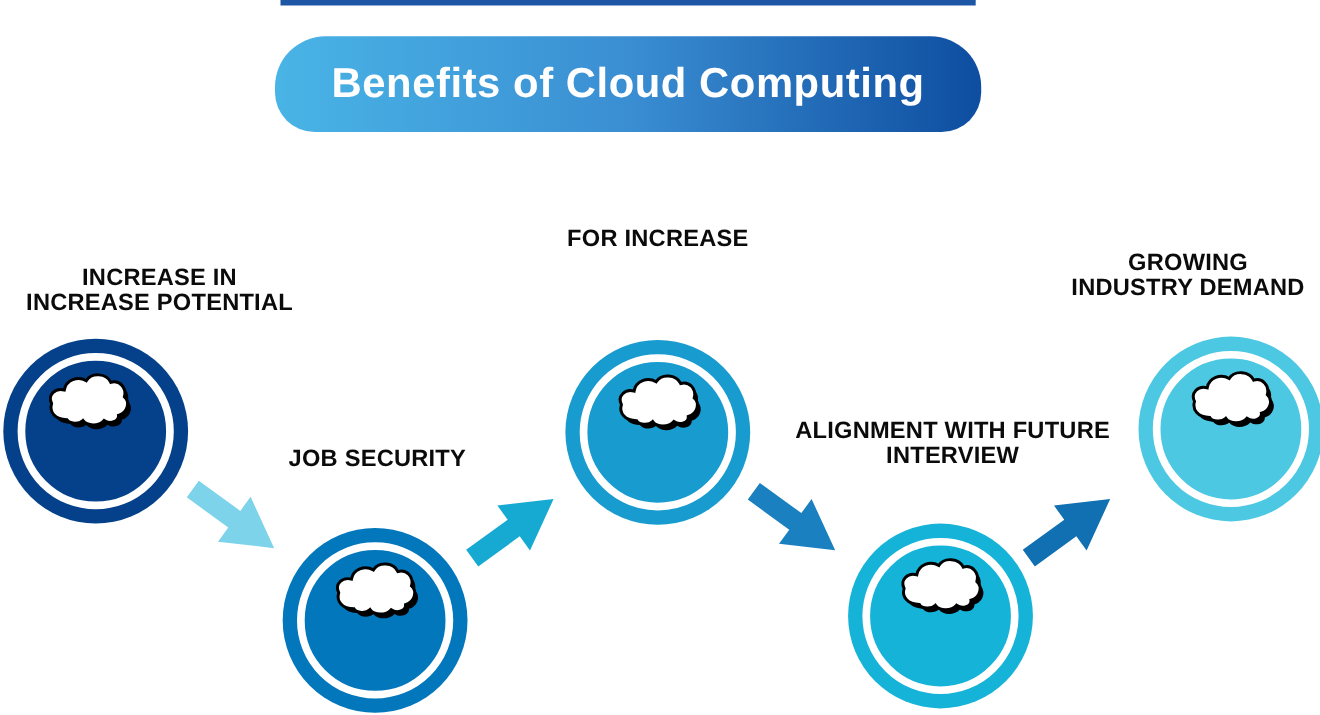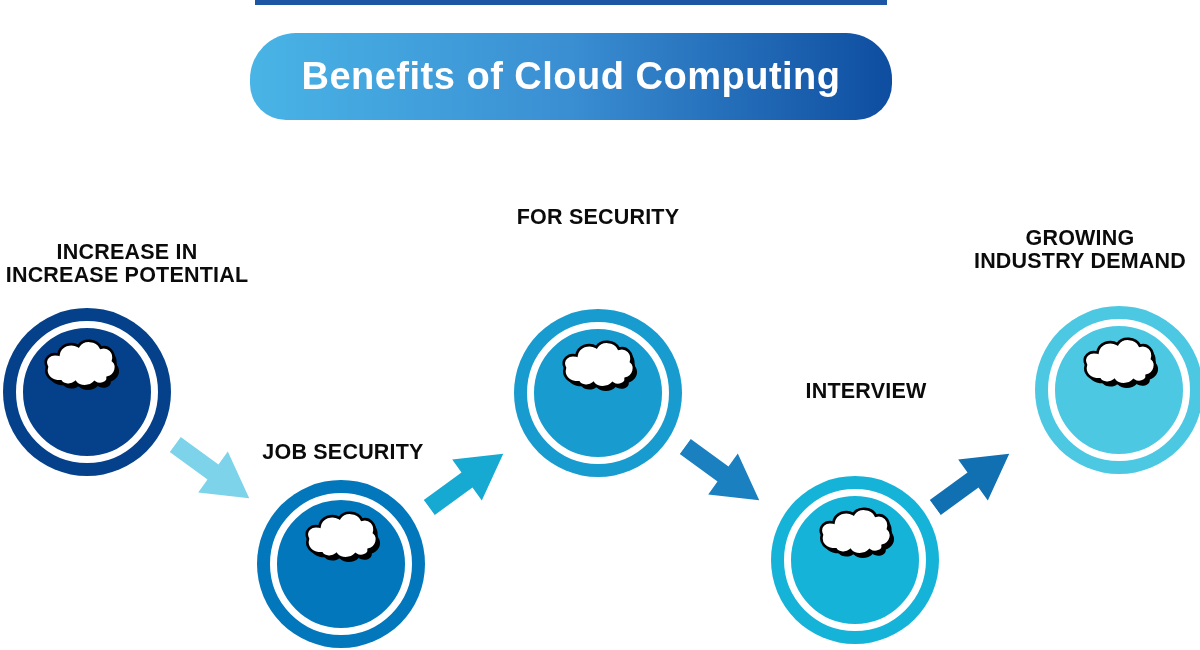--- a/index.html
+++ b/index.html
@@ -41,22 +41,22 @@
   .node-1 .cloud { margin-right:14px; }
   .cloud-shadow { fill:var(--cloud-outline,#000); }
   .cloud-body { fill:var(--cloud-fill,#fff); stroke:var(--cloud-outline,#000); stroke-width:3.5; }
 
   .node-1 { left:3px;    top:308px; }
   .node-2 { left:257px;  top:480px; }
   .node-3 { left:514px;  top:309px; }
   .node-4 { left:771px;  top:476px; }
   .node-5 { left:1035px; top:306px; }
 
-  .label-1 { left:2px;   top:241px; width:250px; }
-  .label-2 { left:245px; top:441px; width:196px; }
+  .label-1 { left:20px;   top:241px; width:250px; }
+  .label-2 { left:245px; top:406px; width:196px; }
   .label-3 { left:495px; top:206px; width:206px; }
   .label-4 { left:706px; top:380px; width:320px; }
   .label-5 { left:950px; top:227px; width:260px; }
 
   
   .arrow { position:absolute; width:94px; height:56px; }
   .arrow polygon { fill:currentColor; }
   .arrow-1 { left:166px; top:444px; transform:rotate(36deg); }
   .arrow-2 { left:420px; top:452px; transform:rotate(-36deg); }
   .arrow-3 { left:676px; top:446px; transform:rotate(36deg); }
@@ -100,36 +100,37 @@
         <path class="cloud-body" d="M27 60 C13 60 6 51 9 41 C4 31 13 22 24 25 C26 13 40 8 50 14 C56 4 74 5 79 16 C89 13 98 22 95 33 C102 39 99 52 88 55 C89 62 78 66 71 61 C65 68 51 68 46 61 C41 66 30 65 27 60 Z"></path>
       </svg>
     </div>
   </div>
 
   <svg class="arrow arrow-2" viewBox="0 0 100 60" aria-hidden="true" style="color: rgb(22, 170, 211);">
     <polygon points="0,20 50,20 50,3 98,30 50,57 50,40 0,40"></polygon>
   </svg>
 
   <div class="label label-3">
-    <span>FOR SECURITY</span>
+    <span>FOR INCREASE</span>
   </div>
   <div class="node node-3" style="--c: #189bcf;">
     <div class="node-inner">
       <svg class="cloud" viewBox="0 0 104 72" aria-hidden="true">
         <path class="cloud-shadow" transform="translate(4,5)" d="M27 60 C13 60 6 51 9 41 C4 31 13 22 24 25 C26 13 40 8 50 14 C56 4 74 5 79 16 C89 13 98 22 95 33 C102 39 99 52 88 55 C89 62 78 66 71 61 C65 68 51 68 46 61 C41 66 30 65 27 60 Z"></path>
         <path class="cloud-body" d="M27 60 C13 60 6 51 9 41 C4 31 13 22 24 25 C26 13 40 8 50 14 C56 4 74 5 79 16 C89 13 98 22 95 33 C102 39 99 52 88 55 C89 62 78 66 71 61 C65 68 51 68 46 61 C41 66 30 65 27 60 Z"></path>
       </svg>
     </div>
   </div>
 
   <svg class="arrow arrow-3" viewBox="0 0 100 60" aria-hidden="true" style="color: rgb(27, 128, 192);">
     <polygon points="0,20 50,20 50,3 98,30 50,57 50,40 0,40"></polygon>
   </svg>
 
   <div class="label label-4">
+    <span>ALIGNMENT WITH FUTURE</span>
     <span>INTERVIEW</span>
   </div>
   <div class="node node-4" style="--c: #16b3d8;">
     <div class="node-inner">
       <svg class="cloud" viewBox="0 0 104 72" aria-hidden="true">
         <path class="cloud-shadow" transform="translate(4,5)" d="M27 60 C13 60 6 51 9 41 C4 31 13 22 24 25 C26 13 40 8 50 14 C56 4 74 5 79 16 C89 13 98 22 95 33 C102 39 99 52 88 55 C89 62 78 66 71 61 C65 68 51 68 46 61 C41 66 30 65 27 60 Z"></path>
         <path class="cloud-body" d="M27 60 C13 60 6 51 9 41 C4 31 13 22 24 25 C26 13 40 8 50 14 C56 4 74 5 79 16 C89 13 98 22 95 33 C102 39 99 52 88 55 C89 62 78 66 71 61 C65 68 51 68 46 61 C41 66 30 65 27 60 Z"></path>
       </svg>
     </div>
   </div>

